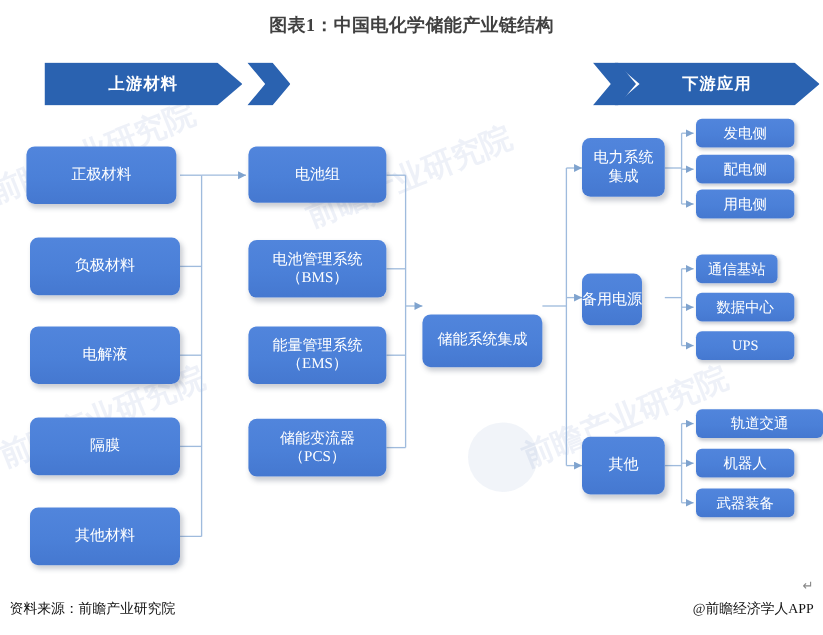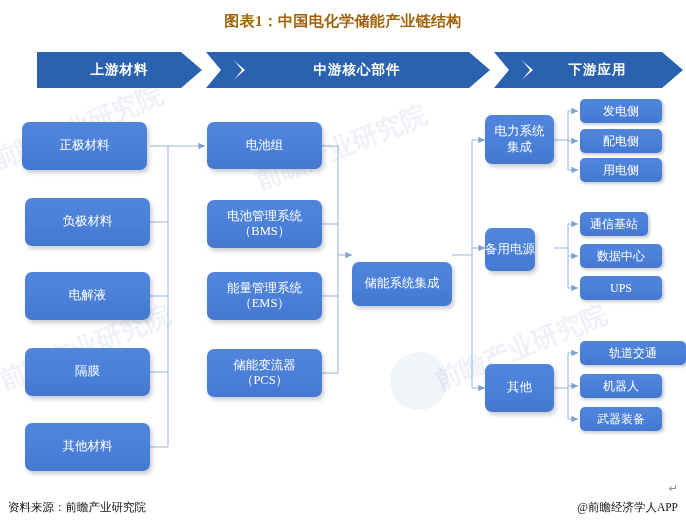--- a/index.html
+++ b/index.html
@@ -19,21 +19,21 @@
   
   #chart-title {
     position: absolute;
     top: 12px;
     left: 0;
     width: 686px;
     text-align: center;
     font-size: 15px;
     font-weight: bold;
     letter-spacing: 0.3px;
-    color: #a16207;
+    color: #404040;
     font-family: "Liberation Serif", "DejaVu Serif", serif;
   }
 
   
   .wm {
     position: absolute;
     color: rgba(120,150,200,0.13);
     font-size: 26px;
     font-weight: bold;
     pointer-events: none;
@@ -162,23 +162,20 @@
 <div class="wm" style="left:430px; top:330px;">前瞻产业研究院</div>
 <div class="wm-circle" style="left:390px; top:352px;"></div>
 
 <div id="chart-title">图表1：中国电化学储能产业链结构</div>
 
 <div id="banner-row">
   <div class="chev first">
     <span>上游材料</span>
   </div>
   <div class="chev sep1"></div>
-  <div class="chev second">
-    <span>中游核心部件</span>
-  </div>
   <div class="chev sep2"></div>
   <div class="chev third">
     <span>下游应用</span>
   </div>
 </div>
 
 <svg id="wires" xmlns="http://www.w3.org/2000/svg">
   <defs>
     <marker id="ar" markerWidth="7" markerHeight="7" refX="6" refY="3" orient="auto">
       <path d="M0,0 L6,3 L0,6 z" fill="#7FA3CE"></path>

